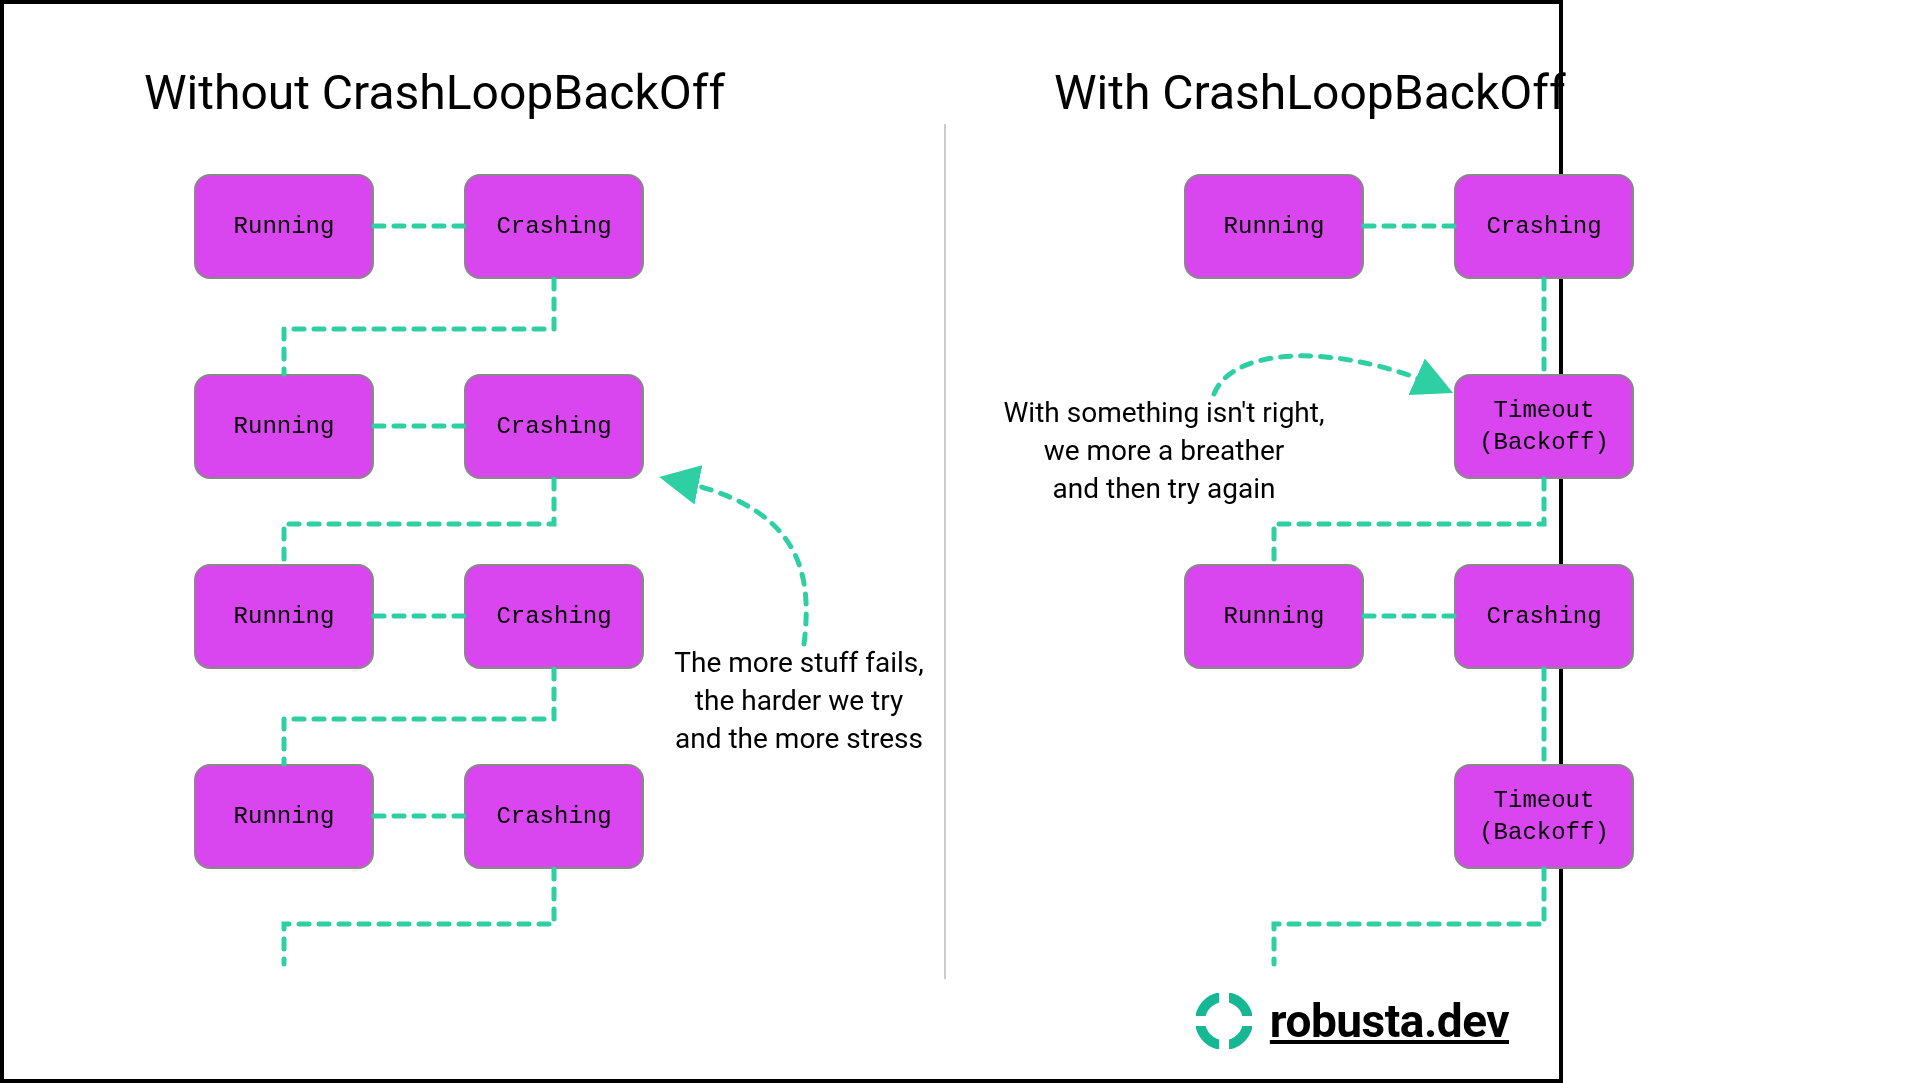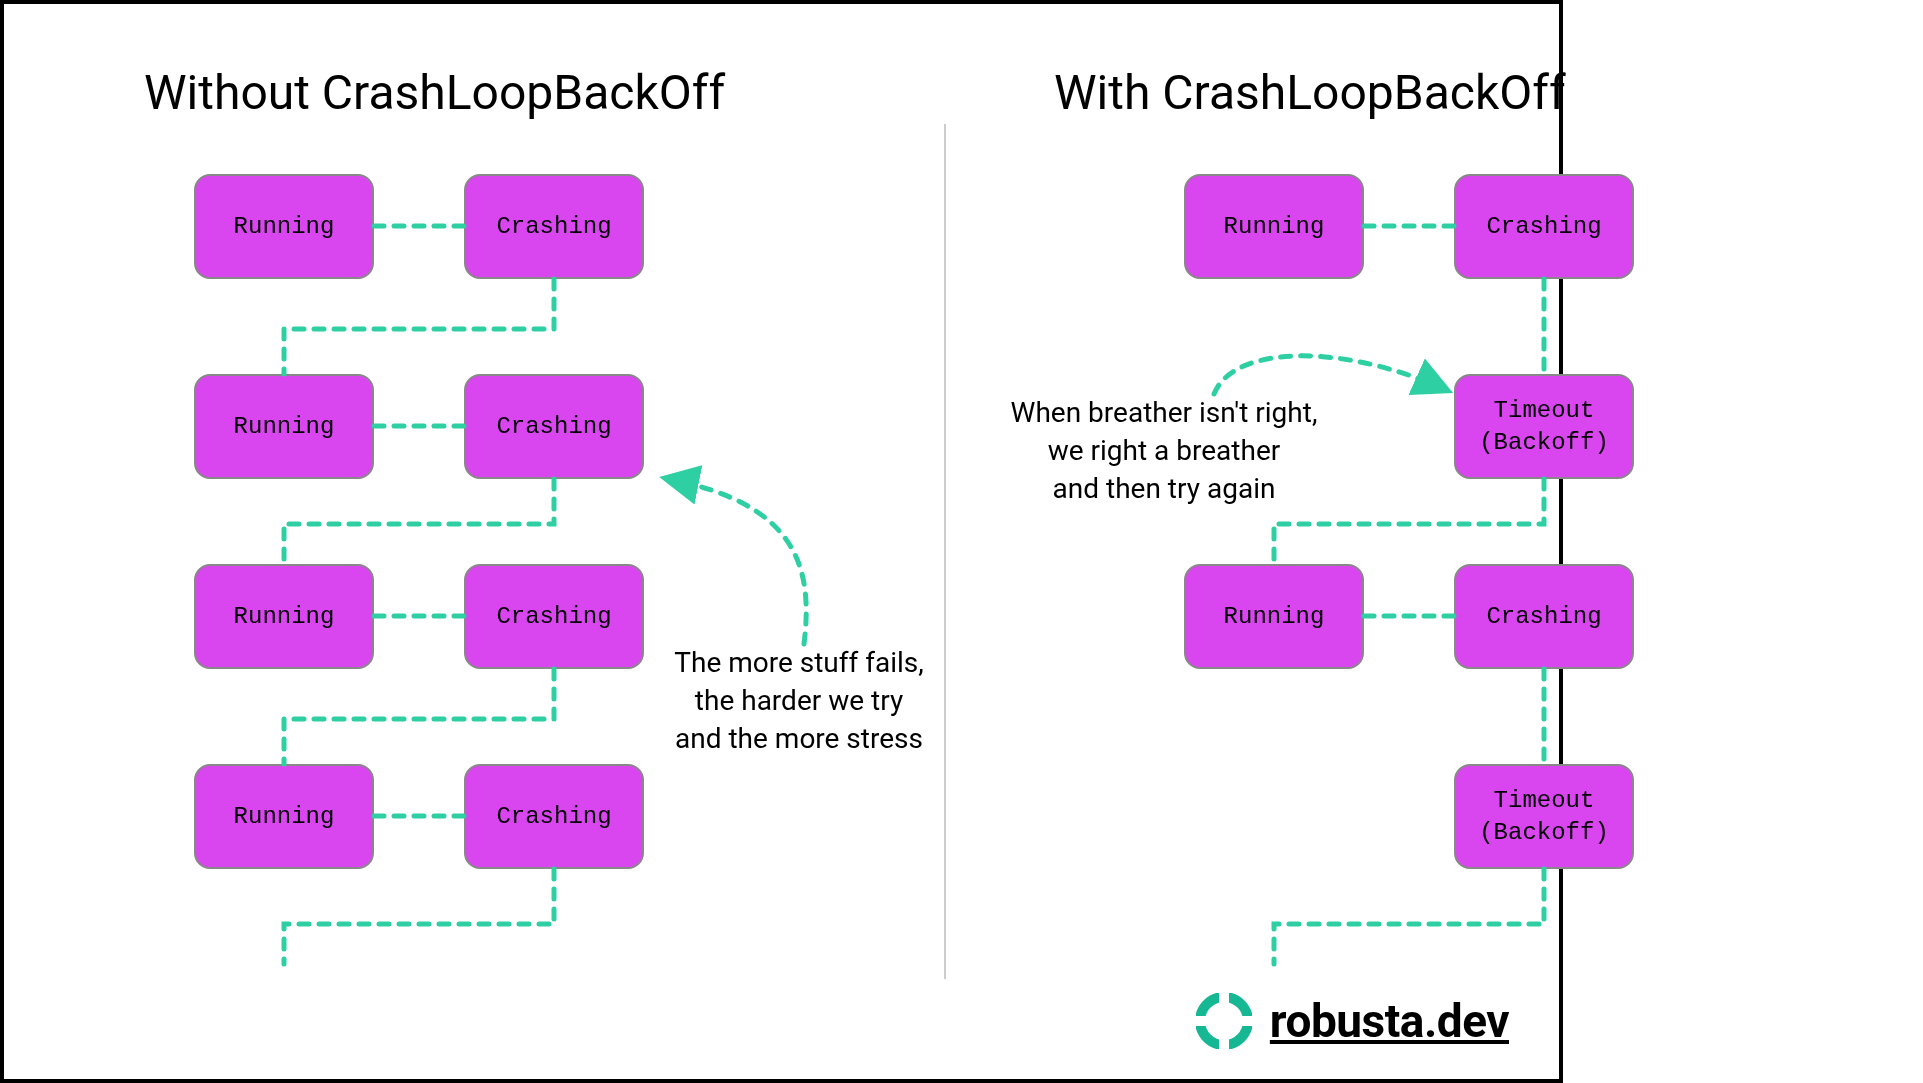--- a/index.html
+++ b/index.html
@@ -116,22 +116,22 @@
   <div class="node" style="left:1450px; top:370px; white-space:pre-line;">Timeout
 (Backoff)</div>
 
   <div class="node" style="left:1180px; top:560px;">Running</div>
   <div class="node" style="left:1450px; top:560px;">Crashing</div>
 
   <div class="node" style="left:1450px; top:760px; white-space:pre-line;">Timeout
 (Backoff)</div>
 
   <div class="annotation" style="left:955px; top:390px; width:410px;">
-    <span>When breather isn't right,</span><br>
-    <span>we right a breather</span><br>
+    <span>With something isn't right,</span><br>
+    <span>we more a breather</span><br>
     <span>and then try again</span>
   </div>
 
   <svg class="conn">
     <defs>
       <marker id="arrow" markerWidth="8" markerHeight="8" refX="6" refY="4" orient="auto">
         <path d="M0,0 L8,4 L0,8 Z" fill="#2ecfa2"></path>
       </marker>
     </defs>
 

